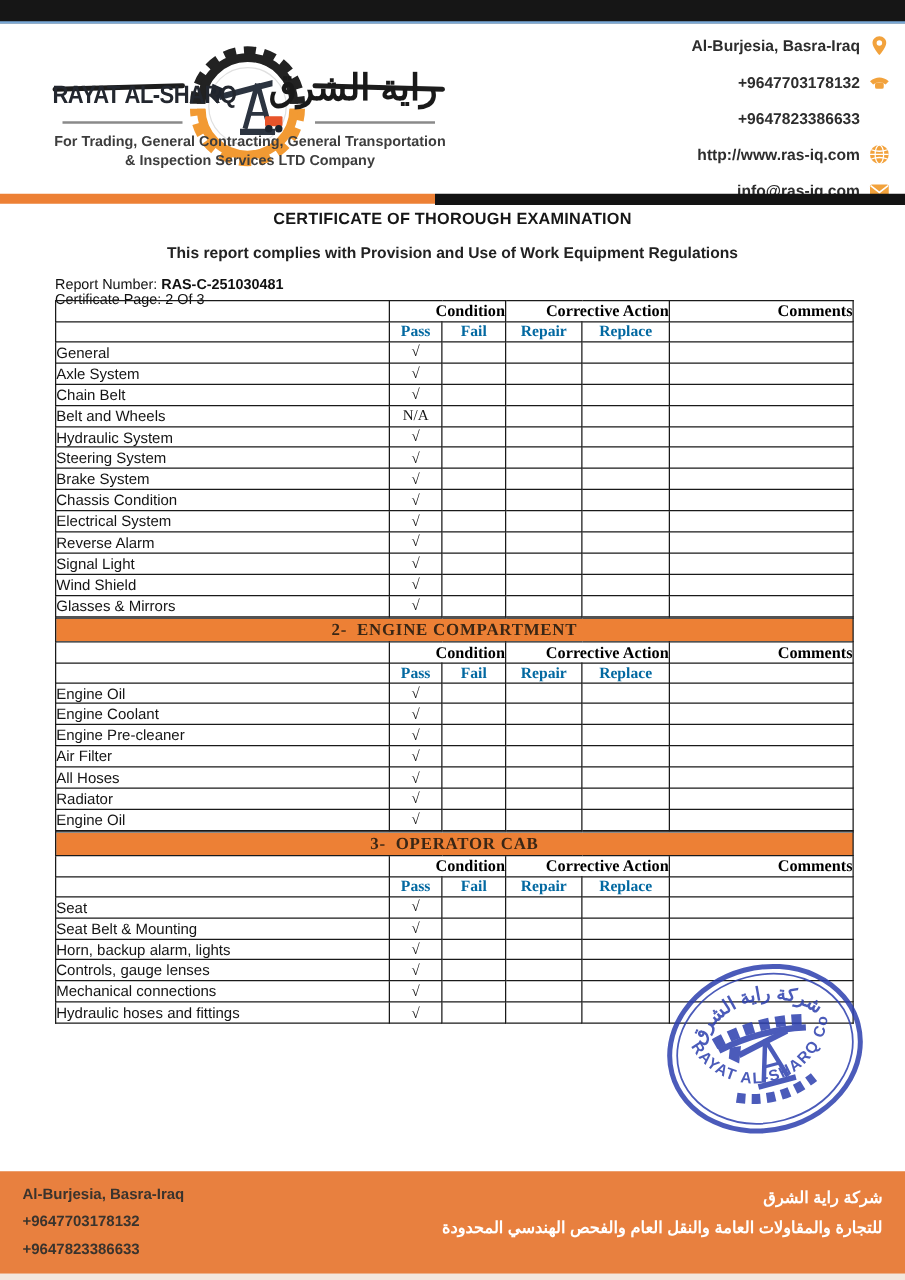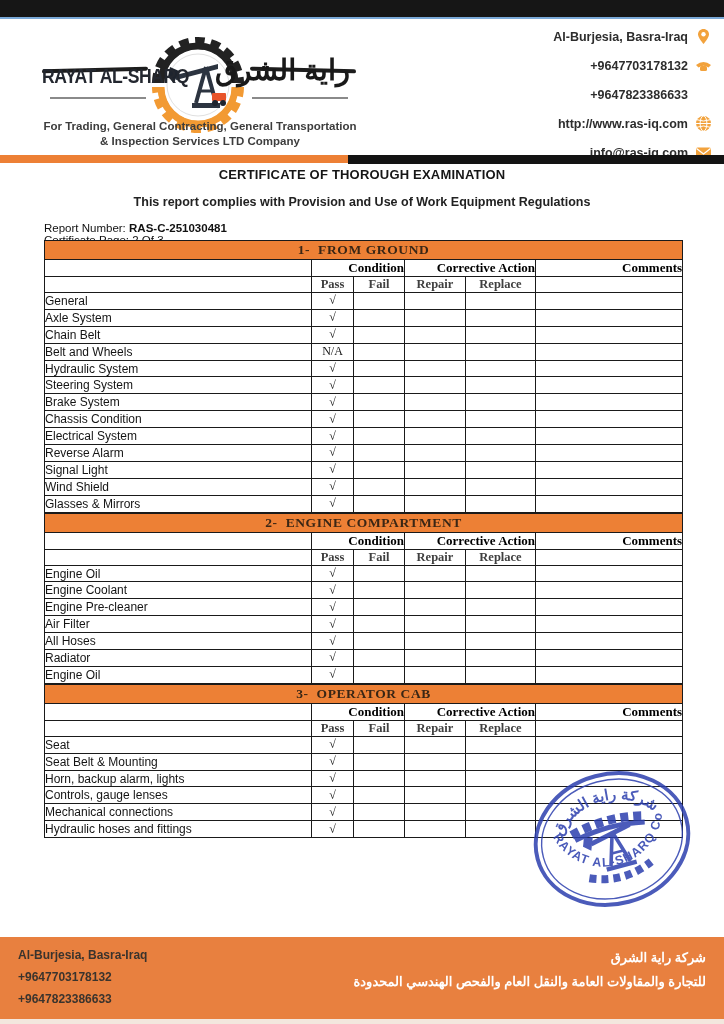--- a/index.html
+++ b/index.html
@@ -17,21 +17,21 @@
               letter-spacing:-.5px;white-space:nowrap;}
   .company-ar{position:absolute;left:238px;top:34px;width:112px;text-align:right;
               font-size:29px;font-weight:bold;color:#191919;white-space:nowrap;direction:rtl;}
   .swoosh{position:absolute;height:4px;background:#1d1d1d;border-radius:2px;}
   .swoosh.l{top:49px;left:42px;width:106px;transform:skewY(-1.5deg);}
   .swoosh.r{top:49px;left:250px;width:106px;transform:skewY(1.5deg);}
   .thinline{position:absolute;height:2px;background:#8a8a8a;}
   .thinline.l{top:78px;left:50px;width:96px;}
   .thinline.r{top:78px;left:252px;width:96px;}
   .logo-svg{position:absolute;left:146px;top:2px;}
-  .tagline{position:absolute;left:22px;top:100px;width:356px;text-align:center;
+  .tagline{position:absolute;left:22px;top:88px;width:356px;text-align:center;
            font-weight:bold;color:#3d3d3d;font-size:11.5px;line-height:15px;}
 
   .contacts{position:absolute;right:12px;top:3px;}
   .contact-row{display:flex;align-items:center;justify-content:flex-end;height:29px;}
   .contact-text{font-size:12.5px;font-weight:bold;color:#2d2d2d;margin-right:7px;white-space:nowrap;}
   .cicon{width:17px;height:17px;display:inline-block;flex:0 0 17px;}
 
   
   .divider-orange{position:absolute;top:155px;left:0;width:348px;height:8px;background:#ED8035;}
   .divider-black{position:absolute;top:155px;left:348px;right:0;height:9px;background:#131313;}
@@ -49,21 +49,21 @@
   
   .tables{position:absolute;top:240px;left:44px;width:638px;}
   table.check{width:638px;border-collapse:collapse;table-layout:fixed;}
   table.check td{border:1px solid #1a1a1a;padding:0;overflow:hidden;}
   td.bar-cell{background:#ED8035;height:18px;text-align:center;
               font-family:"Liberation Serif",serif;font-weight:bold;font-size:13.5px;
               color:#3a2615;letter-spacing:.6px;white-space:pre;}
   tr.ghead td{height:16px;text-align:right;font-family:"Liberation Serif",serif;
               font-weight:bold;font-size:13px;color:#000;}
   tr.shead td{height:15px;text-align:center;font-family:"Liberation Serif",serif;
-              font-weight:bold;font-size:12.5px;color:#404040;}
+              font-weight:bold;font-size:12.5px;color:#0369a1;}
   tr.drow td{height:15.9px;font-size:12px;color:#141414;}
   td.cell-item{padding-left:6px;margin-top:48px;}
   td.cell-mark{text-align:center;font-family:"Liberation Serif",serif;font-size:12px;}
 
   
   .stamp{position:absolute;left:529px;top:768px;width:166px;height:142px;opacity:.85;}
 
   
   .footer{position:absolute;top:937px;left:0;right:0;height:82px;background:#E8803F;}
   .footer-left{position:absolute;left:18px;top:7px;font-size:12px;font-weight:bold;
@@ -167,23 +167,20 @@
     <table class="check">
       <colgroup>
         <col style="width:267px">
           <col style="width:42px">
           <col style="width:51px">
         <col style="width:61px">
           <col style="width:70px">
           <col style="width:147px">
       </colgroup>
       <tbody>
-        <tr>
-          <td class="bar-cell" colspan="6">1-  FROM GROUND</td>
-        </tr>
         <tr class="ghead">
           <td></td>
           <td colspan="2" class="h-cond">Condition</td>
           <td colspan="2" class="h-corr">Corrective Action</td>
           <td class="h-comm">Comments</td>
         </tr>
         <tr class="shead">
           <td></td>
           <td class="h-pass">Pass</td>
           <td class="h-fail">Fail</td>

